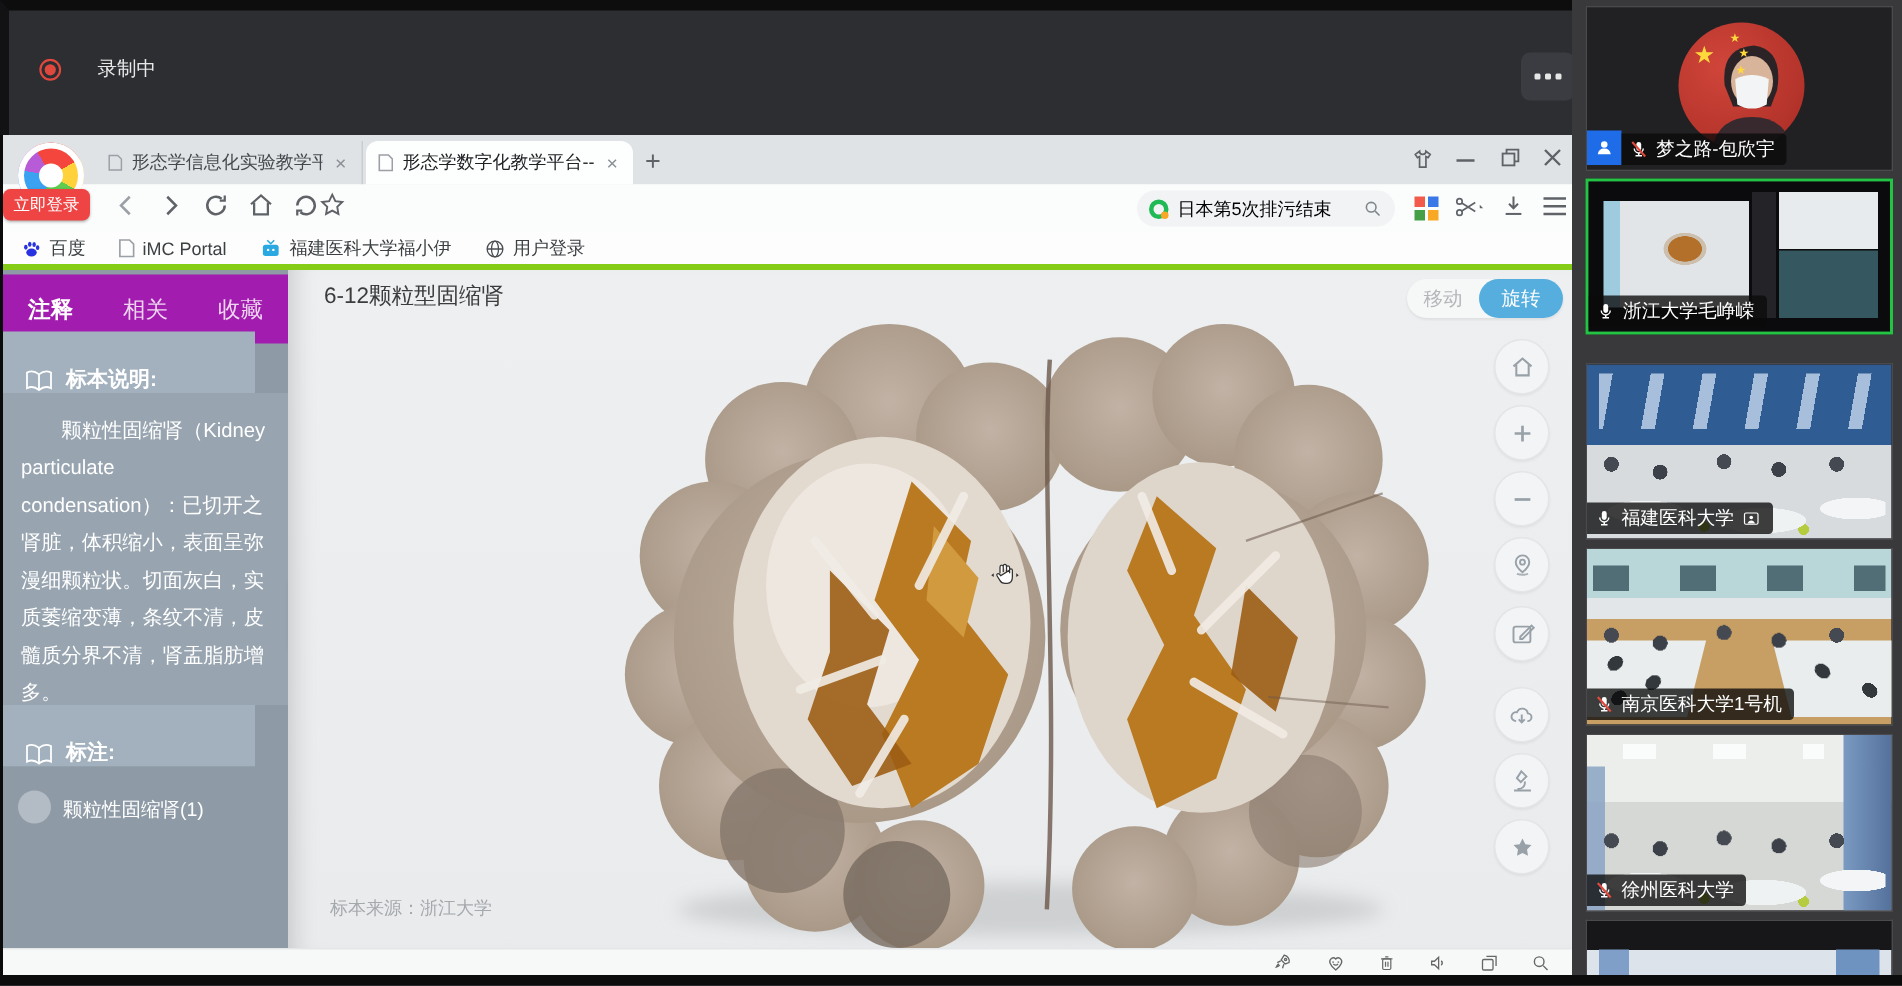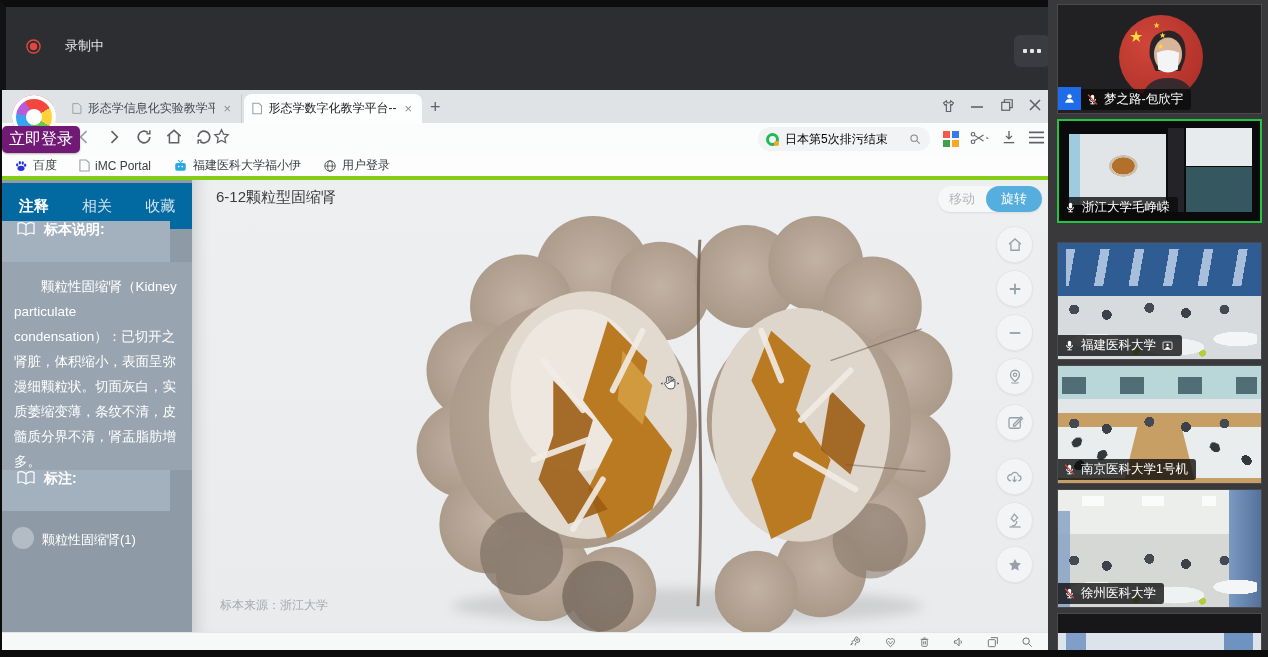--- a/index.html
+++ b/index.html
@@ -14,21 +14,21 @@
   .morebtn{left:1008px;top:28px;width:36px;height:32px;background:#3a3c41;border:none;border-radius:6px;display:flex;align-items:center;justify-content:center;gap:3px;cursor:pointer;}
   .morebtn i{width:4px;height:4px;background:#e6e6e6;border-radius:1px;display:block;}
 
   
   .browser{left:2px;top:90px;width:1046px;height:560px;background:#fff;}
   .tabbar{left:0;top:0;width:100%;height:33px;background:#dfe3e6;}
   .logo{left:10px;top:5px;width:44px;height:44px;border-radius:50%;z-index:5;
     background:conic-gradient(#f4463c 0 60deg,#ffd23c 60deg 120deg,#61cc4f 120deg 200deg,#3aa2f0 200deg 280deg,#b75bd6 280deg 330deg,#f4463c 330deg 360deg);
     box-shadow:0 0 0 4px #fff inset;}
   .logo::after{content:"";position:absolute;left:14px;top:14px;width:16px;height:16px;border-radius:50%;background:#fff;}
-  .loginbadge{left:0px;top:36px;z-index:6;background:#701a75;color:#fff;font-size:16px;padding:3px 7px;border-radius:5px;box-shadow:0 1px 2px rgba(0,0,0,.3);}
+  .loginbadge{left:0px;top:36px;z-index:6;background:#ef4444;color:#fff;font-size:11px;padding:3px 7px;border-radius:5px;box-shadow:0 1px 2px rgba(0,0,0,.3);}
   .tab{top:4px;height:29px;display:flex;align-items:center;gap:6px;padding:0 8px;font-size:12px;color:#45494d;}
   .tab .ttl{max-width:128px;overflow:hidden;white-space:nowrap;}
   .tab.inactive{left:62px;width:178px;border-right:1px solid #c9cdd1;}
   .tab.active{left:242px;width:178px;background:#fdfefe;border-radius:8px 8px 0 0;color:#202124;}
   .tabx{color:#8a8f94;font-size:13px;cursor:pointer;padding:0 2px;}
   .newtab{left:428px;top:8px;color:#5f6368;font-size:18px;line-height:18px;cursor:pointer;}
   .winctl{top:8px;color:#5f6368;cursor:pointer;}
   .toolbar{left:0;top:33px;width:100%;height:32px;background:#fbfcfc;display:block;}
   .navbtn{top:37px;cursor:pointer;}
   .urlbar{left:232px;top:37px;width:514px;height:24px;background:#f1f3f4;border-radius:12px;display:flex;align-items:center;padding:0 8px;gap:5px;}
@@ -38,25 +38,25 @@
   .o360{width:13px;height:13px;border:3px solid #1fb955;border-radius:50%;position:relative;}
   .o360::after{content:"";position:absolute;right:-3px;bottom:-3px;width:5px;height:5px;border-radius:50%;background:#f9a825;}
   .grid4{left:941px;top:41px;width:16px;height:16px;display:grid;grid-template-columns:7px 7px;grid-template-rows:7px 7px;gap:2px;cursor:pointer;}
   .grid4 i{display:block;}
   .bookmarks{left:0;top:65px;width:100%;height:25px;background:#fdfdfd;display:flex;align-items:center;gap:22px;padding-left:12px;border-bottom:4px solid #84cc16;}
   .bmk{display:flex;align-items:center;gap:5px;font-size:12px;color:#3c4043;cursor:pointer;white-space:nowrap;}
 
   
   .content{left:0;top:90px;width:1046px;height:452px;background:#eceef0;}
   .sidebar{left:0;top:0;width:190px;height:452px;background:#8e9ba6;}
-  .stabs{left:0;top:3px;width:190px;height:46px;background:#0369a1;display:flex;}
+  .stabs{left:0;top:3px;width:190px;height:46px;background:#a21caf;display:flex;}
   .stab{flex:1;display:flex;align-items:center;justify-content:center;font-size:15px;color:rgba(255,255,255,.82);cursor:pointer;}
   .stab.on{color:#fff;font-weight:bold;position:relative;}
   .stab.on::after{content:"";position:absolute;left:50%;bottom:-8px;margin-left:-8px;border:8px solid transparent;border-top-color:#86c5df;border-bottom:0;}
-  .shead{left:0;width:168px;height:41px;background:#a2b1bd;display:flex;align-items:flex-start;gap:8px;padding-left:14px;color:#fff;font-size:14px;font-weight:bold;}
+  .shead{left:0;width:168px;height:41px;background:#a2b1bd;display:flex;align-items:flex-end;gap:8px;padding-left:14px;color:#fff;font-size:14px;font-weight:bold;}
   .sdesc{left:0;top:82px;width:190px;height:208px;background:#98a5b0;color:#fff;font-size:13.5px;line-height:25px;padding:12px 10px 0 12px;text-indent:2em;}
   .sitem{left:0;top:290px;width:190px;height:162px;background:#8e9ba6;color:#fff;font-size:13px;}
   .sitem .row{display:flex;align-items:flex-end;gap:8px;padding:16px 0 0 10px;cursor:pointer;}
   .dotcircle{width:22px;height:22px;border-radius:50%;background:#b3bcc4;flex:0 0 auto;}
   .handle{left:190px;top:206px;width:20px;height:44px;background:#d6d9db;border-radius:0 8px 8px 0;color:#9aa0a5;font-size:14px;display:flex;align-items:center;justify-content:center;cursor:pointer;box-shadow:2px 2px 4px rgba(0,0,0,.15);}
   .viewer{left:190px;top:0;width:872px;height:452px;background:linear-gradient(180deg,#edeff1 0%,#e9ebed 100%);box-shadow:inset 16px 0 18px -14px rgba(0,0,0,.18);}
   .vtitle{left:24px;top:8px;font-size:15px;color:#3c3c3c;}
   .modetoggle{left:746px;top:6px;width:104px;height:26px;background:#f6f7f7;border-radius:13px;display:flex;align-items:center;box-shadow:0 1px 2px rgba(0,0,0,.08);}
   .mode-move{flex:1;text-align:center;font-size:13px;color:#b4b7ba;cursor:pointer;}
   .mode-rotate{width:56px;height:26px;background:#56aede;border-radius:13px;color:#fff;font-size:13px;display:flex;align-items:center;justify-content:center;cursor:pointer;}

